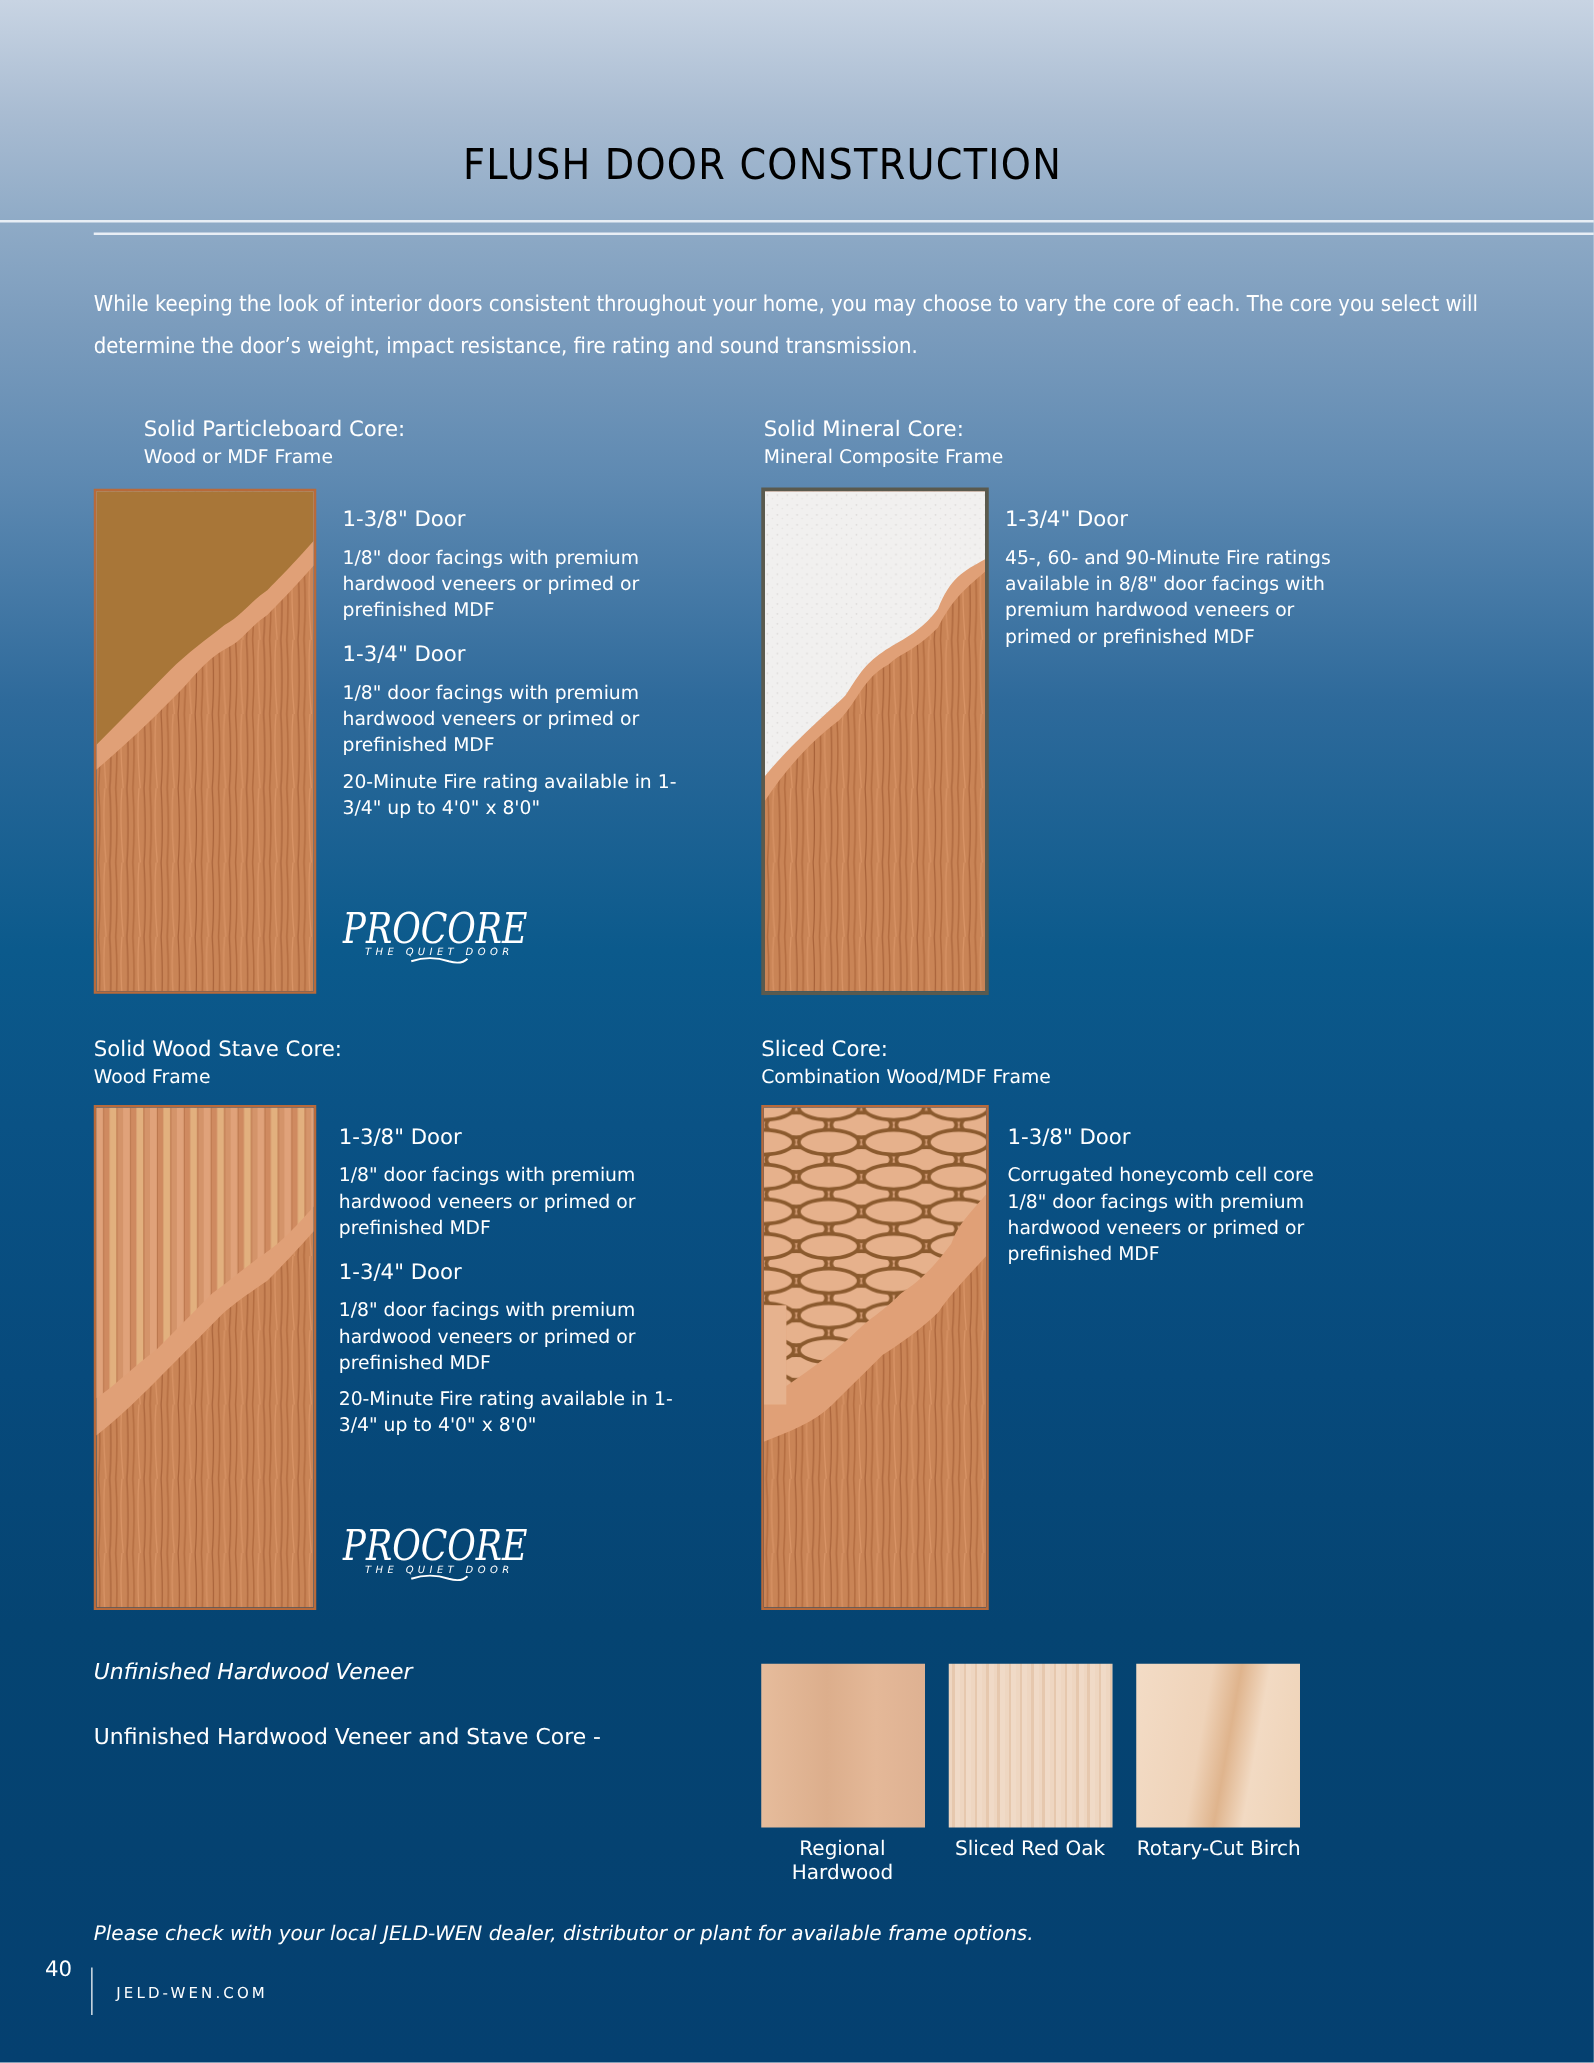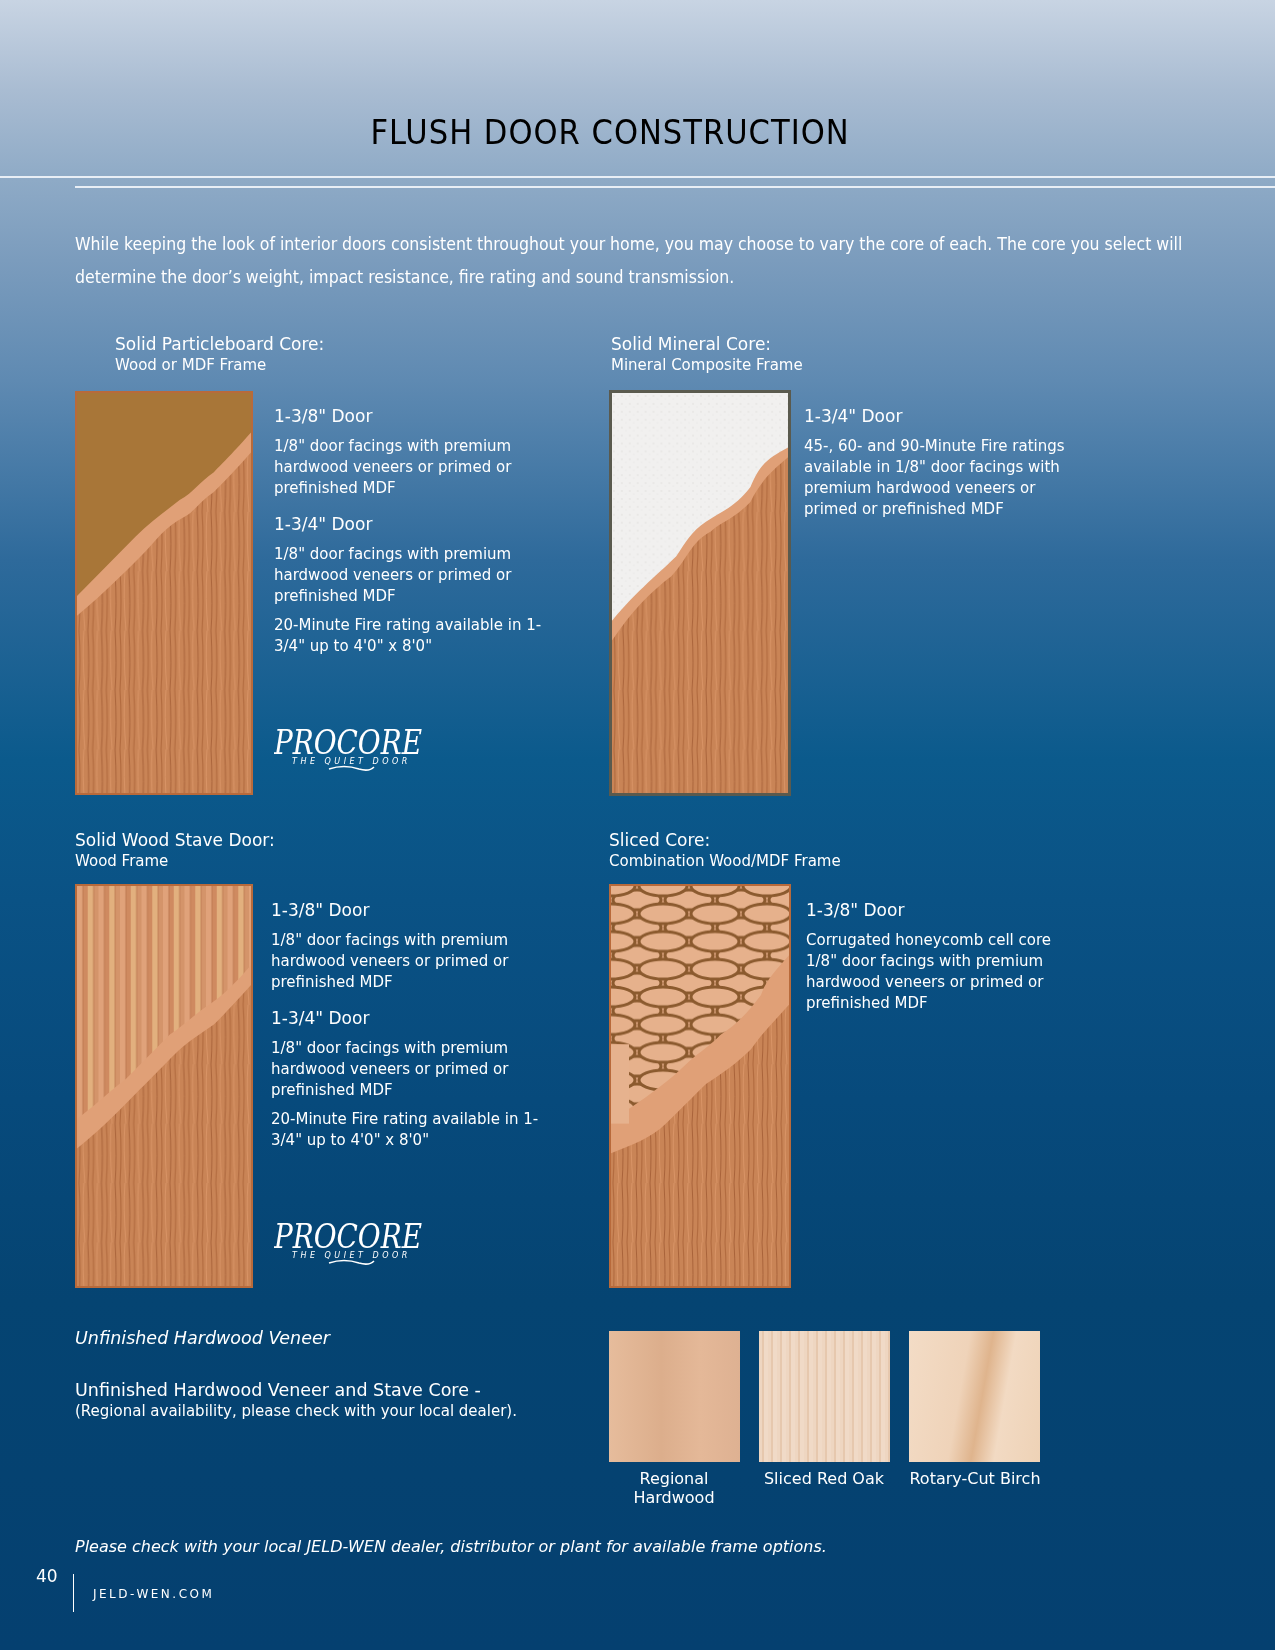--- a/index.html
+++ b/index.html
@@ -118,25 +118,25 @@
 </div>
 <div class="door-img mineral" style="left:609px;top:390px;width:182px;height:406px;">
   <svg viewBox="0 0 178 404" preserveAspectRatio="none">
     <rect width="178" height="404" fill="url(#grain)"></rect>
     <path d="M0 0 H178 V65 C160 80 150 90 140 110 C120 130 110 130 100 140 C80 150 75 170 60 185 C40 200 20 220 0 250 Z" fill="#e0a077"></path>
     <path d="M0 0 H178 V55 C160 65 150 70 140 95 C125 115 110 120 95 130 C80 140 75 150 65 165 C50 180 25 200 0 230 Z" fill="url(#mineral)"></path>
   </svg>
 </div>
 <div class="spec" style="left:804px;top:405px;">
   <h4>1-3/4" Door</h4>
-  <p>45-, 60- and 90-Minute Fire ratings available in 1/8" door facings with premium hardwood veneers or primed or prefinished MDF</p>
+  <p>45-, 60- and 90-Minute Fire ratings available in 8/8" door facings with premium hardwood veneers or primed or prefinished MDF</p>
 </div>
 
 <div class="abs" style="left:75px;top:829px;">
-  <div class="sec-head">Solid Wood Stave Door:</div>
+  <div class="sec-head">Solid Wood Stave Core:</div>
   <div class="sec-sub">Wood Frame</div>
 </div>
 <div class="door-img" style="left:75px;top:884px;">
   <svg viewBox="0 0 178 404" preserveAspectRatio="none">
     <rect width="178" height="404" fill="url(#grain)"></rect>
     <path d="M0 0 H178 V100 C160 120 150 130 140 140 C125 150 110 160 100 170 C80 190 70 200 55 215 C40 230 20 250 0 265 Z" fill="#e0a077"></path>
     <path d="M0 0 H178 V80 C160 100 150 110 135 120 C120 130 110 140 95 150 C80 165 65 180 50 195 C30 210 15 225 0 235 Z" fill="url(#stave)"></path>
   </svg>
 </div>
 <div class="spec" style="left:271px;top:899px;">
@@ -169,21 +169,20 @@
 </div>
 <div class="spec" style="left:806px;top:899px;">
   <h4>1-3/8" Door</h4>
   <p>Corrugated honeycomb cell core 1/8" door facings with premium hardwood veneers or primed or prefinished MDF</p>
 </div>
 
 <div class="abs" style="left:75px;top:1327px;">
   <div class="sec-head" style="font-size:17.5px;font-style:italic;">Unfinished Hardwood Veneer</div>
   <div style="height:30px;"></div>
   <div class="sec-head" style="font-size:17.5px;">Unfinished Hardwood Veneer and Stave Core -</div>
-  <div class="sec-sub">(Regional availability, please check with your local dealer).</div>
 </div>
 
 <div class="swatch" style="left:609px;top:1331px;background:linear-gradient(90deg,#e6bc9c,#dcae8c 40%,#e4b898 70%,#deb192);"></div>
 <div class="swatch" style="left:759px;top:1331px;background:repeating-linear-gradient(90deg,#eed6c1 0 3px,#e6c8ae 3px 5px,#f0dac7 5px 9px);"></div>
 <div class="swatch" style="left:909px;top:1331px;background:linear-gradient(100deg,#f3dcc6 0%,#efd3b9 40%,#dfb48d 55%,#f2dac3 70%,#eed2b6 100%);"></div>
 
 <div class="swatch-label" style="left:604px;top:1469px;">
   <div>Regional</div>
   <div>Hardwood</div>
 </div>

